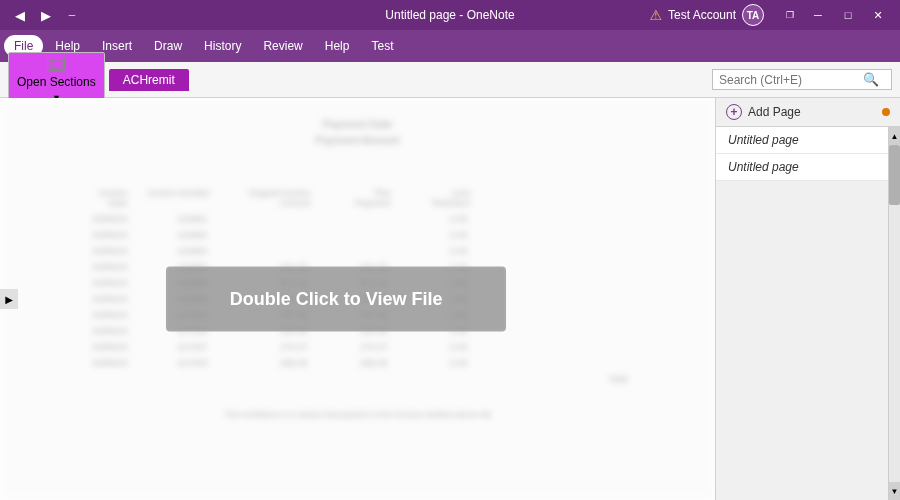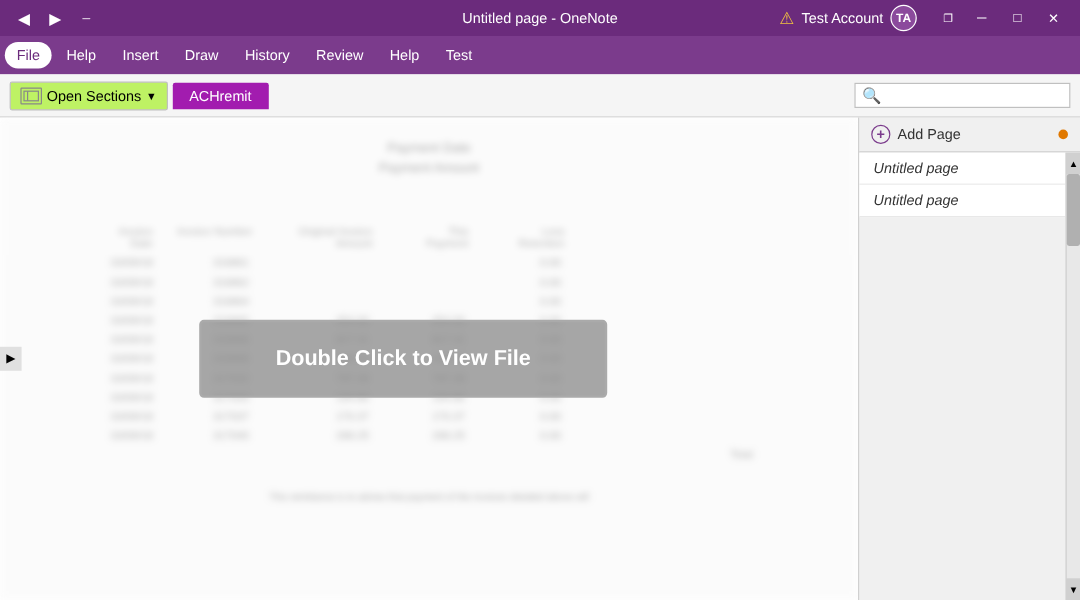--- a/index.html
+++ b/index.html
@@ -107,24 +107,25 @@
       align-items: center;
       padding: 0 8px;
       gap: 4px;
     }
     .open-sections-btn {
       display: flex;
       align-items: center;
       gap: 4px;
       padding: 4px 8px;
       border: 1px solid #c0c0c0;
-      background: #bef264;
+      background: #d946ef;
       border-radius: 2px;
       cursor: pointer;
       font-size: 12px;
+      flex-direction: column;
     }
     .section-icon {
       width: 18px; height: 14px;
       border: 1.5px solid #888;
       border-radius: 1px;
       display: flex;
       align-items: center;
       justify-content: center;
     }
     .tab-btn {
@@ -372,20 +373,21 @@
       <svg width="14" height="10">
         <rect x="1" y="1" width="12" height="8" fill="none" stroke="#888" stroke-width="1"></rect>
         <line x1="4" y1="1" x2="4" y2="9" stroke="#888" stroke-width="1"></line>
       </svg>
     </div>
     <span>Open Sections</span>
     <span style="font-size:9px;">▼</span>
   </div>
   <div class="tab-btn">ACHremit</div>
   <div class="search-box">
+    <input type="text" placeholder="Search (Ctrl+E)" style="">
     <span style="font-size:13px; color:#666;">🔍</span>
   </div>
 </div>
 
 <div class="main-area">
   <div class="content-wrapper">
 
     <div class="page-content">
       <div class="page-inner">
 

